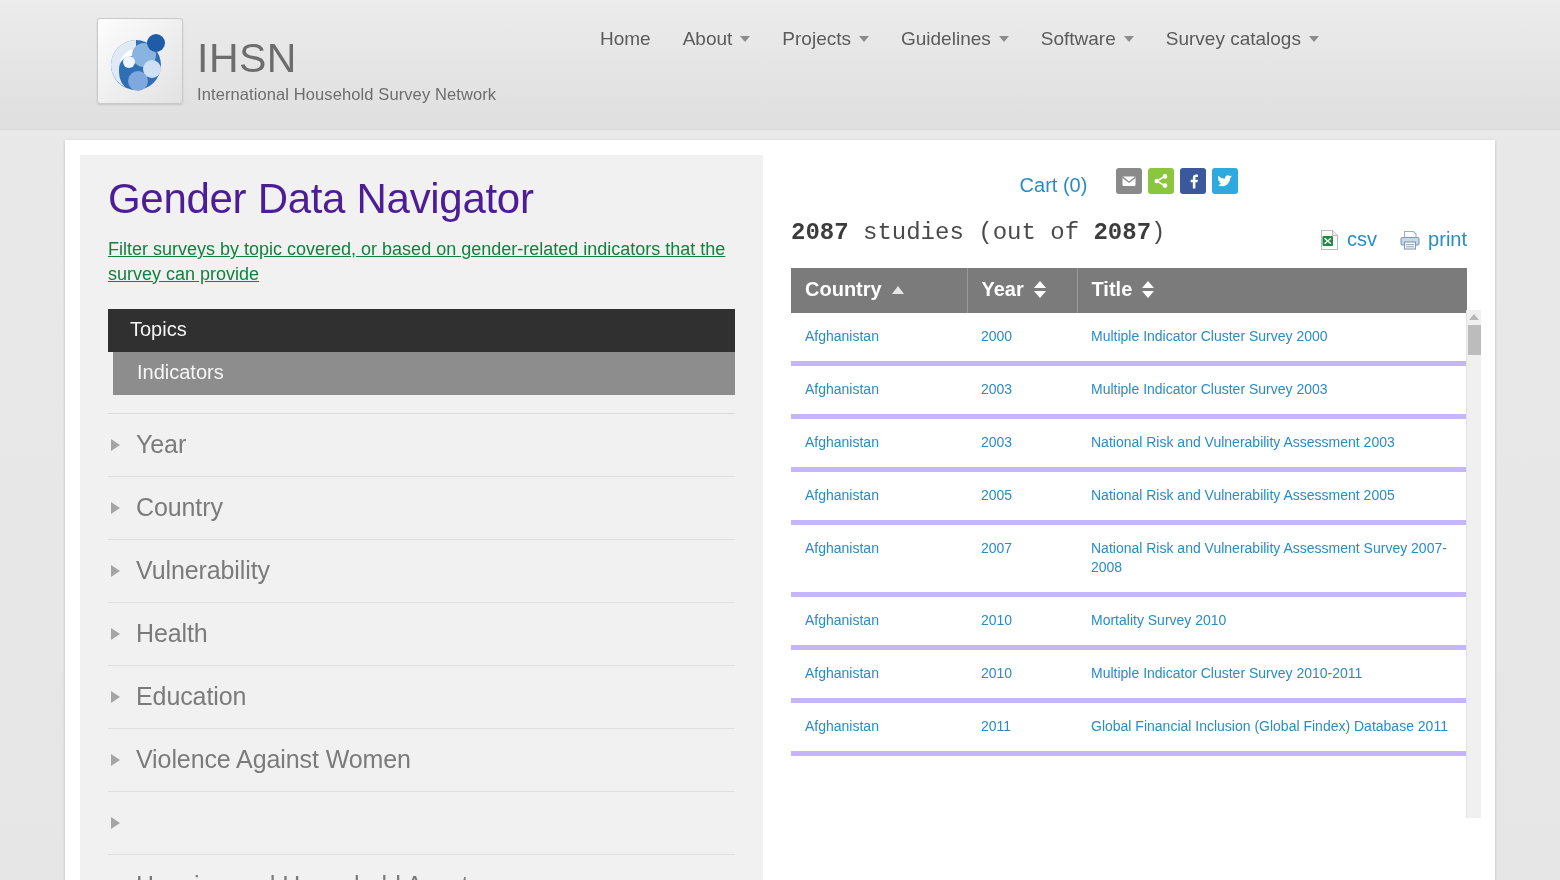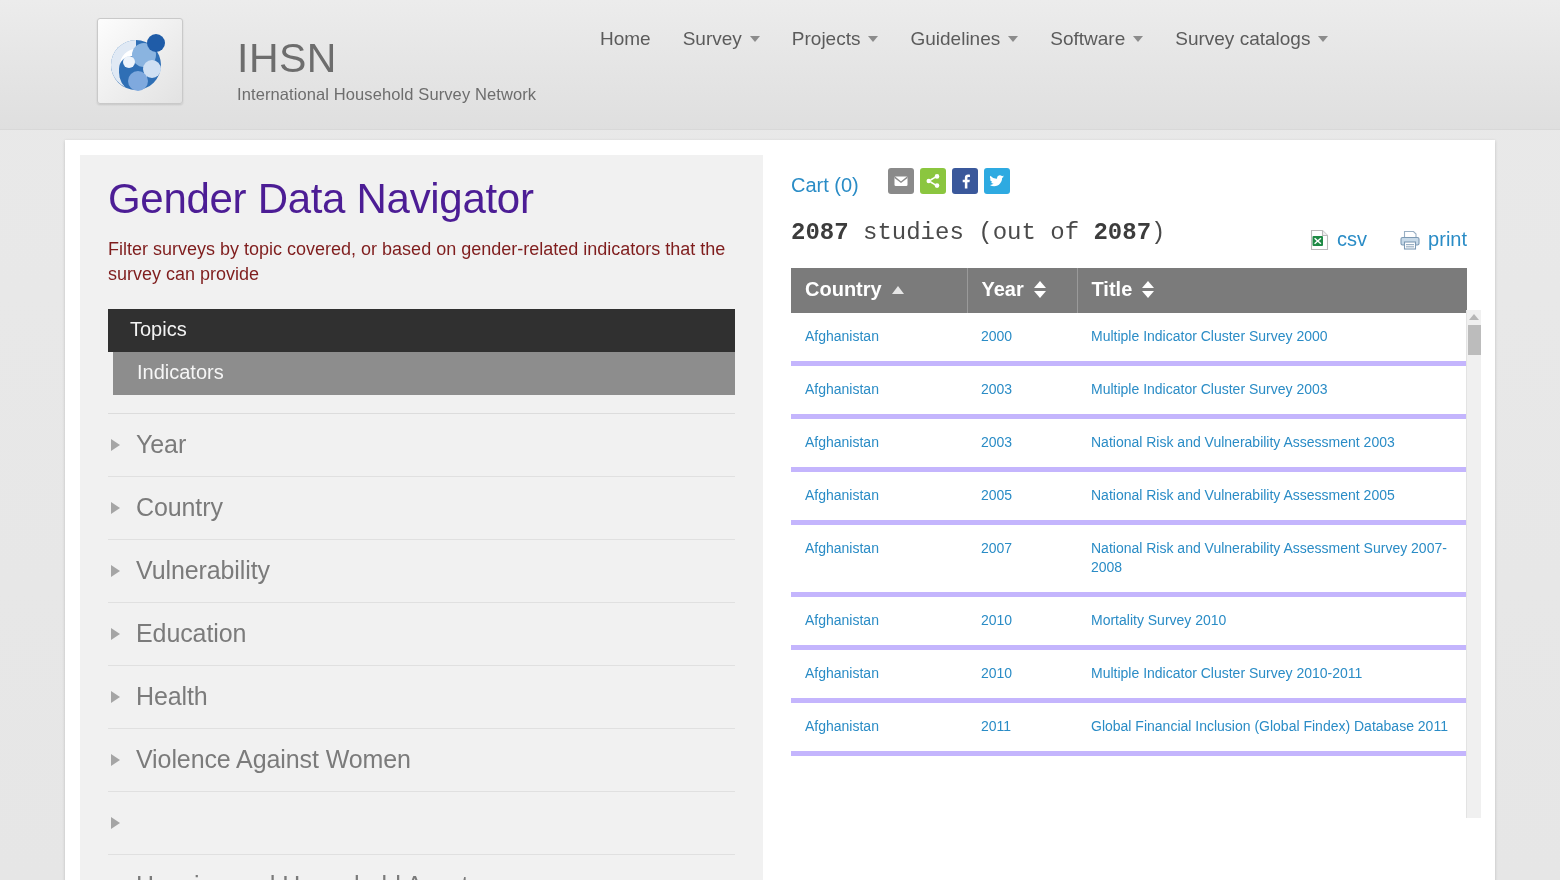--- a/index.html
+++ b/index.html
@@ -18,21 +18,20 @@
     position: relative;
     height: 130px;
     background: linear-gradient(180deg, #ececec 0%, #e4e4e4 60%, #dfdfdf 100%);
     border-bottom: 1px solid #d8d8d8;
   }
   .brand {
     position: absolute;
     left: 97px; top: 18px;
     display: flex;
     align-items: flex-start;
-    gap: 40px;
   }
   .logo-box {
     width: 86px; height: 86px;
     background: linear-gradient(135deg, #fdfdfd 0%, #eeeeee 55%, #e2e2e2 100%);
     border: 1px solid #c9c9c9;
     border-radius: 3px;
     position: relative;
     overflow: hidden;
     box-shadow: 0 1px 2px rgba(0,0,0,.12);
   }
@@ -97,23 +96,24 @@
   .panel-title {
     font-size: 42px;
     color: #4c1d95;
     font-weight: 400;
     line-height: 1.05;
     letter-spacing: -.3px;
   }
   .panel-desc {
     margin-top: 16px;
     font-size: 18px;
-    color: #7f1d1d;
+    color: #15803d;
     line-height: 1.38;
     max-width: 640px;
+    text-decoration: underline;
   }
   .tabs { margin-top: 22px; display: flex; flex-direction: column; }
   .tab {
     font-size: 20px;
     padding: 9px 22px 11px 22px;
     cursor: pointer;
     color: #f3f3f3;
     line-height: 1.15;
   }
   .tab.active { background: #303030; }
@@ -144,21 +144,21 @@
   }
 
   
   .right-panel {
     flex: 1;
     padding: 28px 28px 0 28px;
     position: relative;
   }
   .rp-top {
     display: flex;
-    justify-content: flex-start;
+    justify-content: center;
     align-items: flex-start;
     gap: 29px;
   }
   .cart-link {
     font-size: 20px;
     color: #2a8cc6;
     cursor: pointer;
     padding-top: 6px;
   }
   .social {
@@ -184,21 +184,21 @@
     color: #4a4a4a;
     font-family: Liberation Mono, monospace;
   }
   .studies-line b { font-weight: 700; color: #3c3c3c; }
   .export-row {
     position: absolute;
     right: 28px;
     top: 88px;
     display: flex;
     align-items: center;
-    gap: 20px;
+    gap: 10px;
   }
   .exp-link {
     display: flex;
     align-items: center;
     gap: 7px;
     font-size: 20px;
     color: #2a8cc6;
     cursor: pointer;
   }
   .exp-link + .exp-link { margin-left: 12px; }
@@ -304,21 +304,21 @@
       <div class="brand-title">IHSN</div>
       <div class="brand-sub">International Household Survey Network</div>
     </div>
   </div>
 
   <nav class="main-nav">
     <div class="nav-item">
       <span>Home</span>
     </div>
     <div class="nav-item">
-      <span>Survey</span>
+      <span>About</span>
       <span class="caret-down"></span>
     </div>
     <div class="nav-item">
       <span>Projects</span>
       <span class="caret-down"></span>
     </div>
     <div class="nav-item">
       <span>Guidelines</span>
       <span class="caret-down"></span>
     </div>
@@ -352,25 +352,25 @@
       <div class="acc-item">
         <span class="tri-right"></span>
         <span class="acc-label">Country</span>
       </div>
       <div class="acc-item">
         <span class="tri-right"></span>
         <span class="acc-label">Vulnerability</span>
       </div>
       <div class="acc-item">
         <span class="tri-right"></span>
+        <span class="acc-label">Health</span>
+      </div>
+      <div class="acc-item">
+        <span class="tri-right"></span>
         <span class="acc-label">Education</span>
-      </div>
-      <div class="acc-item">
-        <span class="tri-right"></span>
-        <span class="acc-label">Health</span>
       </div>
       <div class="acc-item">
         <span class="tri-right"></span>
         <span class="acc-label">Violence Against Women</span>
       </div>
       <div class="acc-item">
         <span class="tri-right"></span>
       </div>
       <div class="acc-item">
         <span class="tri-right"></span>

